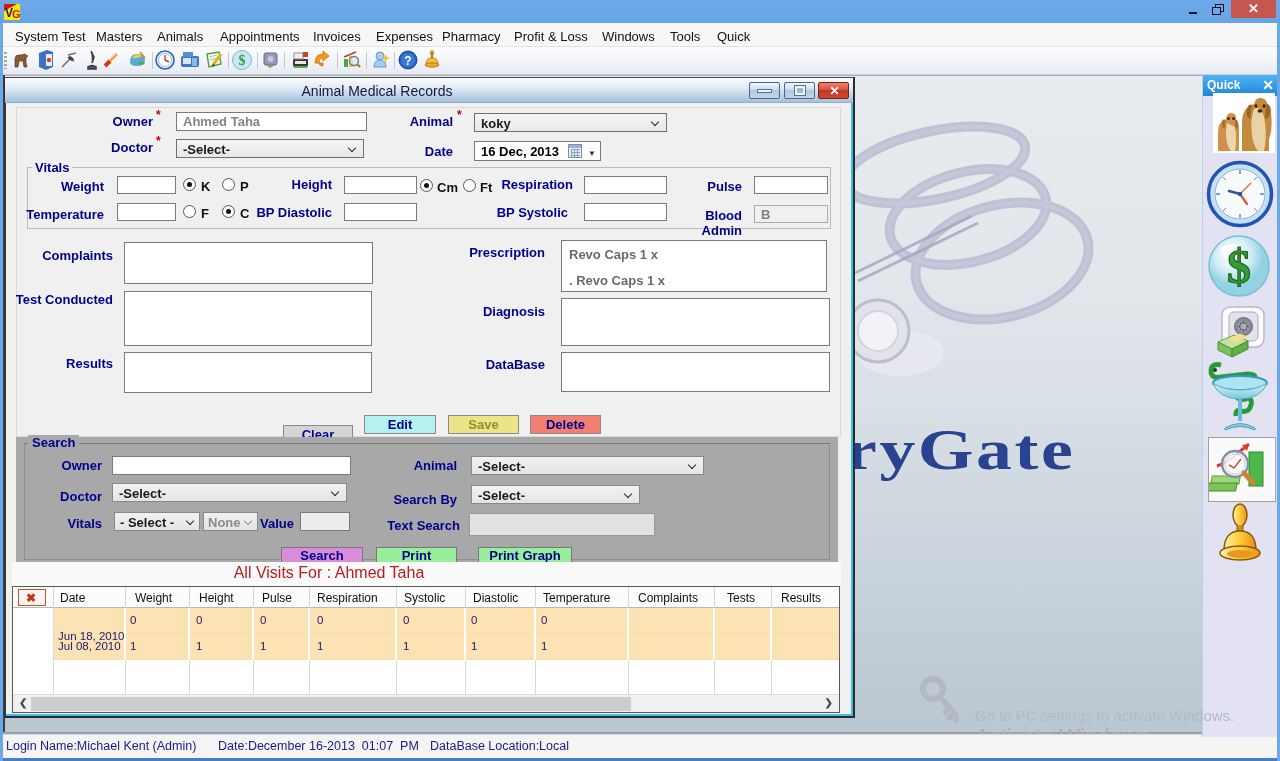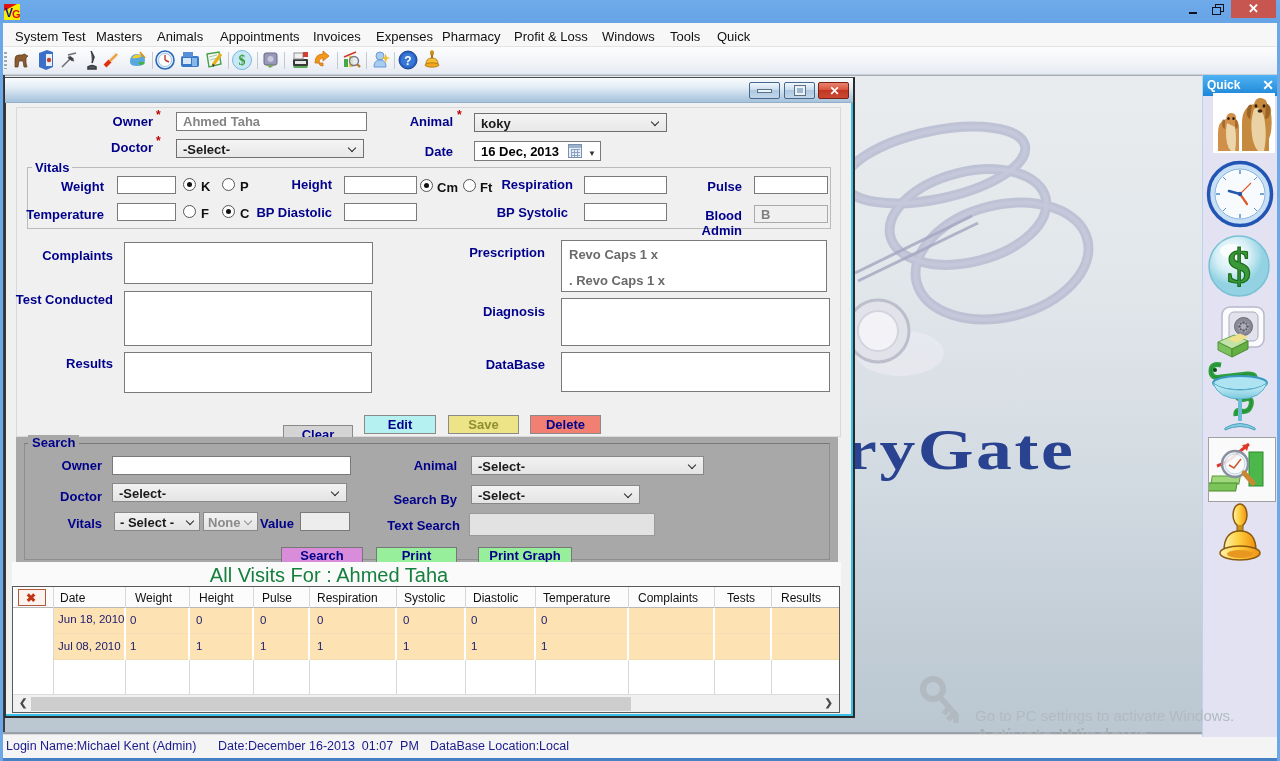--- a/index.html
+++ b/index.html
@@ -221,20 +221,21 @@
     <ellipse cx="24" cy="50" rx="20" ry="7" fill="url(#bl)" stroke="#8A5A10" stroke-width="1.5"></ellipse>
     <ellipse cx="24" cy="51" rx="13" ry="4" fill="#E89820"></ellipse>
   </svg>
 </div>
 
 <div class="abs" id="win">
   <div class="cyr"></div>
     <div class="cyb"></div>
     <div class="inl"></div>
   <div id="wtitle">
+    <div class="cap">Animal Medical Records</div>
     <div class="wbtn" style="left:744px">
         <div class="g" style="left:7px;top:6px;width:15px;height:4px;background:#EDF2F7;border:1px solid #5A7288"></div>
       </div>
     <div class="wbtn" style="left:779px">
         <div class="g" style="left:10px;top:3px;width:10px;height:9px;border:2px solid #ECF1F6;outline:1px solid #5A7288;background:#9FB8D0"></div>
       </div>
     <div class="wbtn" id="wb-close" style="left:813px">
         <div class="g" style="left:0;top:1px;width:31px;text-align:center;color:#fff;font-size:12px">✕</div>
       </div>
   </div>
@@ -348,41 +349,41 @@
       </div>
     <div class="slbl" style="left:198px;top:79px;width:80px">Value</div>
     <div class="tb" style="left:284px;top:75px;width:50px;height:19px;background:#EDEDED"></div>
     <div class="slbl" style="left:344px;top:81px;width:100px">Text Search</div>
     <div class="tb" style="left:453px;top:76px;width:186px;height:23px;background:#E2E2E2;border-color:#9A9A9A"></div>
     <div class="btn" style="left:265px;top:110px;width:82px;height:17px;background:#D98CD9;border-color:#777;font-size:13px">Search</div>
     <div class="btn" style="left:360px;top:110px;width:81px;height:17px;background:#97EE9B;border-color:#777;font-size:13px">Print</div>
     <div class="btn" style="left:462px;top:110px;width:94px;height:17px;background:#97EE9B;border-color:#777;font-size:13px">Print Graph</div>
   </div>
   <div style="position:absolute;left:7px;top:484px;width:829px;height:24px;background:#FAFAFA"></div>
-<div style="position:absolute;left:114px;top:486px;width:420px;text-align:center;font-size:20px;color:#15803d">All Visits For : Ahmed Taha</div>
+<div style="position:absolute;left:114px;top:486px;width:420px;text-align:center;font-size:16px;color:#b91c1c">All Visits For : Ahmed Taha</div>
 
   <div id="grid">
     <div style="position:absolute;left:0;top:0;width:100%;height:21px;border-bottom:1px solid #B8B8B8;background:#FCFCFC"></div>
     <div style="position:absolute;left:5px;top:2px;width:28px;height:17px;border:1px solid #B05838;background:#FBF3EF">
         <span style="position:absolute;left:7px;top:1px;color:#C23418;font-weight:bold;font-size:12px">✖</span>
       </div>
     <div class="gh" style="left:47px">Date</div>
     <div class="gh" style="left:122px">Weight</div>
     <div class="gh" style="left:186px">Height</div>
     <div class="gh" style="left:249px">Pulse</div>
     <div class="gh" style="left:304px">Respiration</div>
     <div class="gh" style="left:391px">Systolic</div>
     <div class="gh" style="left:460px">Diastolic</div>
     <div class="gh" style="left:530px">Temperature</div>
     <div class="gh" style="left:625px">Complaints</div>
     <div class="gh" style="left:714px">Tests</div>
     <div class="gh" style="left:768px">Results</div>
     <div style="position:absolute;left:40px;top:21px;width:786px;height:26px;background:#FDE3B3;border-bottom:1px solid #F3DCB4"></div>
     <div style="position:absolute;left:40px;top:47px;width:786px;height:26px;background:#FDE3B3;border-bottom:1px solid #F3DCB4"></div>
-    <div class="gcell" style="left:45px;top:26px">Jun 18, 2010</div>
+    <div class="gcell" style="left:45px;top:43px">Jun 18, 2010</div>
     <div class="gcell" style="left:117px;top:27px">0</div>
     <div class="gcell" style="left:183px;top:27px">0</div>
     <div class="gcell" style="left:247px;top:27px">0</div>
     <div class="gcell" style="left:304px;top:27px">0</div>
     <div class="gcell" style="left:390px;top:27px">0</div>
     <div class="gcell" style="left:458px;top:27px">0</div>
     <div class="gcell" style="left:528px;top:27px">0</div>
     <div class="gcell" style="left:45px;top:53px">Jul 08, 2010</div>
     <div class="gcell" style="left:117px;top:53px">1</div>
     <div class="gcell" style="left:183px;top:53px">1</div>

